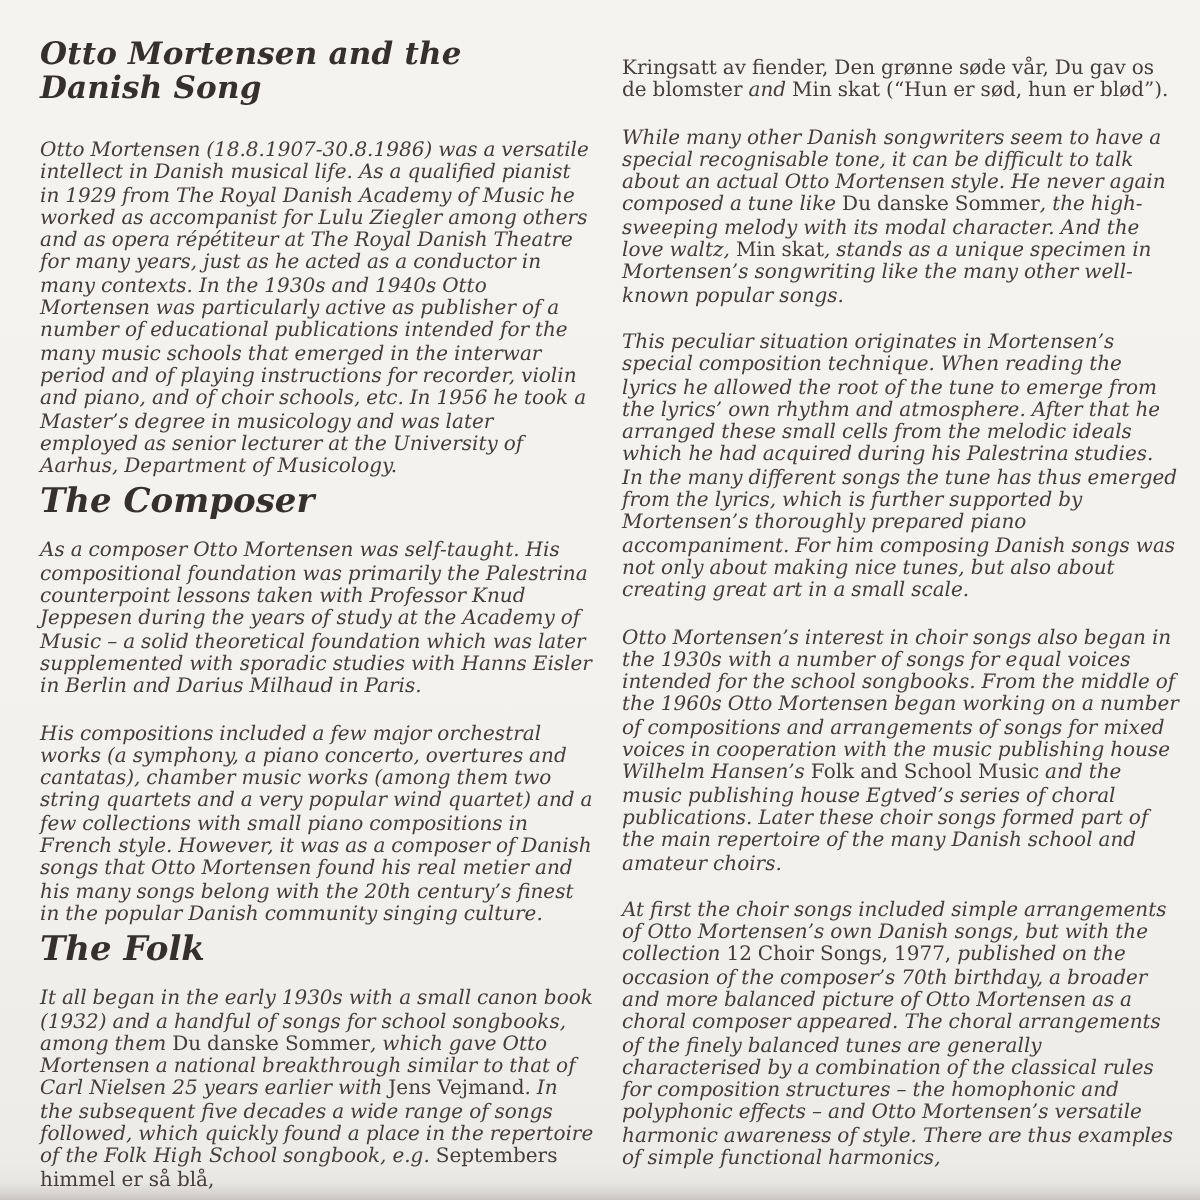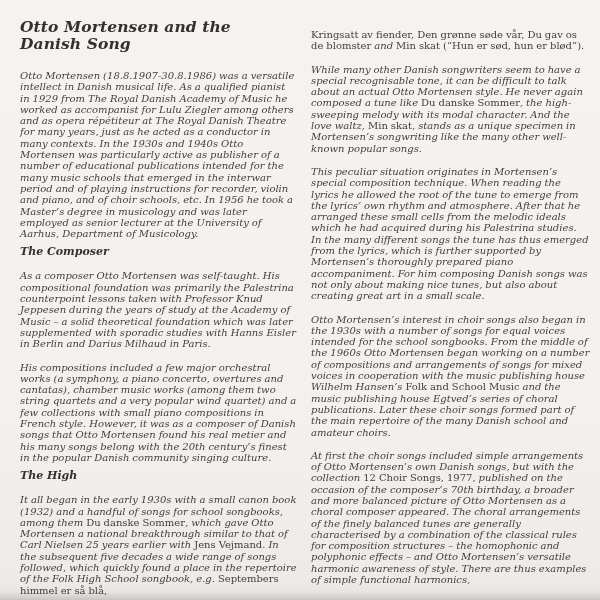--- a/index.html
+++ b/index.html
@@ -31,21 +31,21 @@
   .col-right { width: 281px; padding-top: 1px; }
   h1.title {
     font-size: 15.5px;
     line-height: 17px;
     font-weight: bold;
     margin: 2px 0 18px 0;
     color: #34302d;
     letter-spacing: 0.1px;
   }
   h2.section {
-    font-size: 11px;
+    font-size: 17px;
     line-height: 13px;
     font-weight: bold;
     margin: 6px 0 4px 0;
     color: #34302d;
   }
   p.para {
     font-size: 10px;
     line-height: 11.3px;
     margin: 12px 0 5px 0;
     text-align: left;
@@ -69,21 +69,21 @@
 <body>
 
 <div class="page">
 
   <div class="col col-left">
     <h1 class="title">Otto Mortensen and the Danish Song</h1>
     <p class="para"><span>Otto Mortensen (18.8.1907-30.8.1986) was a versatile intellect in Danish musical life. As a qualified pianist in 1929 from The Royal Danish Academy of Music he worked as accompanist for Lulu Ziegler among others and as opera répétiteur at The Royal Danish Theatre for many years, just as he acted as a conductor in many contexts. In the 1930s and 1940s Otto Mortensen was particularly active as publisher of a number of educational publications intended for the many music schools that emerged in the interwar period and of playing instructions for recorder, violin and piano, and of choir schools, etc. In 1956 he took a Master’s degree in musicology and was later employed as senior lecturer at the University of Aarhus, Department of Musicology.</span></p>
     <h2 class="section">The Composer</h2>
     <p class="para"><span>As a composer Otto Mortensen was self-taught. His compositional foundation was primarily the Palestrina counterpoint lessons taken with Professor Knud Jeppesen during the years of study at the Academy of Music – a solid theoretical foundation which was later supplemented with sporadic studies with Hanns Eisler in Berlin and Darius Milhaud in Paris.</span></p>
     <p class="para"><span>His compositions included a few major orchestral works (a symphony, a piano concerto, overtures and cantatas), chamber music works (among them two string quartets and a very popular wind quartet) and a few collections with small piano compositions in French style. However, it was as a composer of Danish songs that Otto Mortensen found his real metier and his many songs belong with the 20th century’s finest in the popular Danish community singing culture.</span></p>
-    <h2 class="section">The High</h2>
+    <h2 class="section">The Folk</h2>
     <p class="para"><span>It all began in the early 1930s with a small canon book (1932) and a handful of songs for school songbooks, among them </span><span class="roman">Du danske Sommer</span><span>, which gave Otto Mortensen a national breakthrough similar to that of Carl Nielsen 25 years earlier with </span><span class="roman">Jens Vejmand</span><span>. In the subsequent five decades a wide range of songs followed, which quickly found a place in the repertoire of the Folk High School songbook, e.g. </span><span class="roman">Septembers himmel er så blå,</span></p>
   </div>
 
   <div class="col col-right">
     <p class="para"><span class="roman">Kringsatt av fiender, Den grønne søde vår, Du gav os de blomster </span><span>and </span><span class="roman">Min skat (“Hun er sød, hun er blød”).</span></p>
     <p class="para"><span>While many other Danish songwriters seem to have a special recognisable tone, it can be difficult to talk about an actual Otto Mortensen style. He never again composed a tune like </span><span class="roman">Du danske Sommer</span><span>, the high-sweeping melody with its modal character. And the love waltz, </span><span class="roman">Min skat</span><span>, stands as a unique specimen in Mortensen’s songwriting like the many other well-known popular songs.</span></p>
     <p class="para"><span>This peculiar situation originates in Mortensen’s special composition technique. When reading the lyrics he allowed the root of the tune to emerge from the lyrics’ own rhythm and atmosphere. After that he arranged these small cells from the melodic ideals which he had acquired during his Palestrina studies. In the many different songs the tune has thus emerged from the lyrics, which is further supported by Mortensen’s thoroughly prepared piano accompaniment. For him composing Danish songs was not only about making nice tunes, but also about creating great art in a small scale.</span></p>
     <p class="para"><span>Otto Mortensen’s interest in choir songs also began in the 1930s with a number of songs for equal voices intended for the school songbooks. From the middle of the 1960s Otto Mortensen began working on a number of compositions and arrangements of songs for mixed voices in cooperation with the music publishing house Wilhelm Hansen’s </span><span class="roman">Folk and School Music</span><span> and the music publishing house Egtved’s series of choral publications. Later these choir songs formed part of the main repertoire of the many Danish school and amateur choirs.</span></p>
     <p class="para"><span>At first the choir songs included simple arrangements of Otto Mortensen’s own Danish songs, but with the collection </span><span class="roman">12 Choir Songs, 1977,</span><span> published on the occasion of the composer’s 70th birthday, a broader and more balanced picture of Otto Mortensen as a choral composer appeared. The choral arrangements of the finely balanced tunes are generally characterised by a combination of the classical rules for composition structures – the homophonic and polyphonic effects – and Otto Mortensen’s versatile harmonic awareness of style. There are thus examples of simple functional harmonics,</span></p>
   </div>

